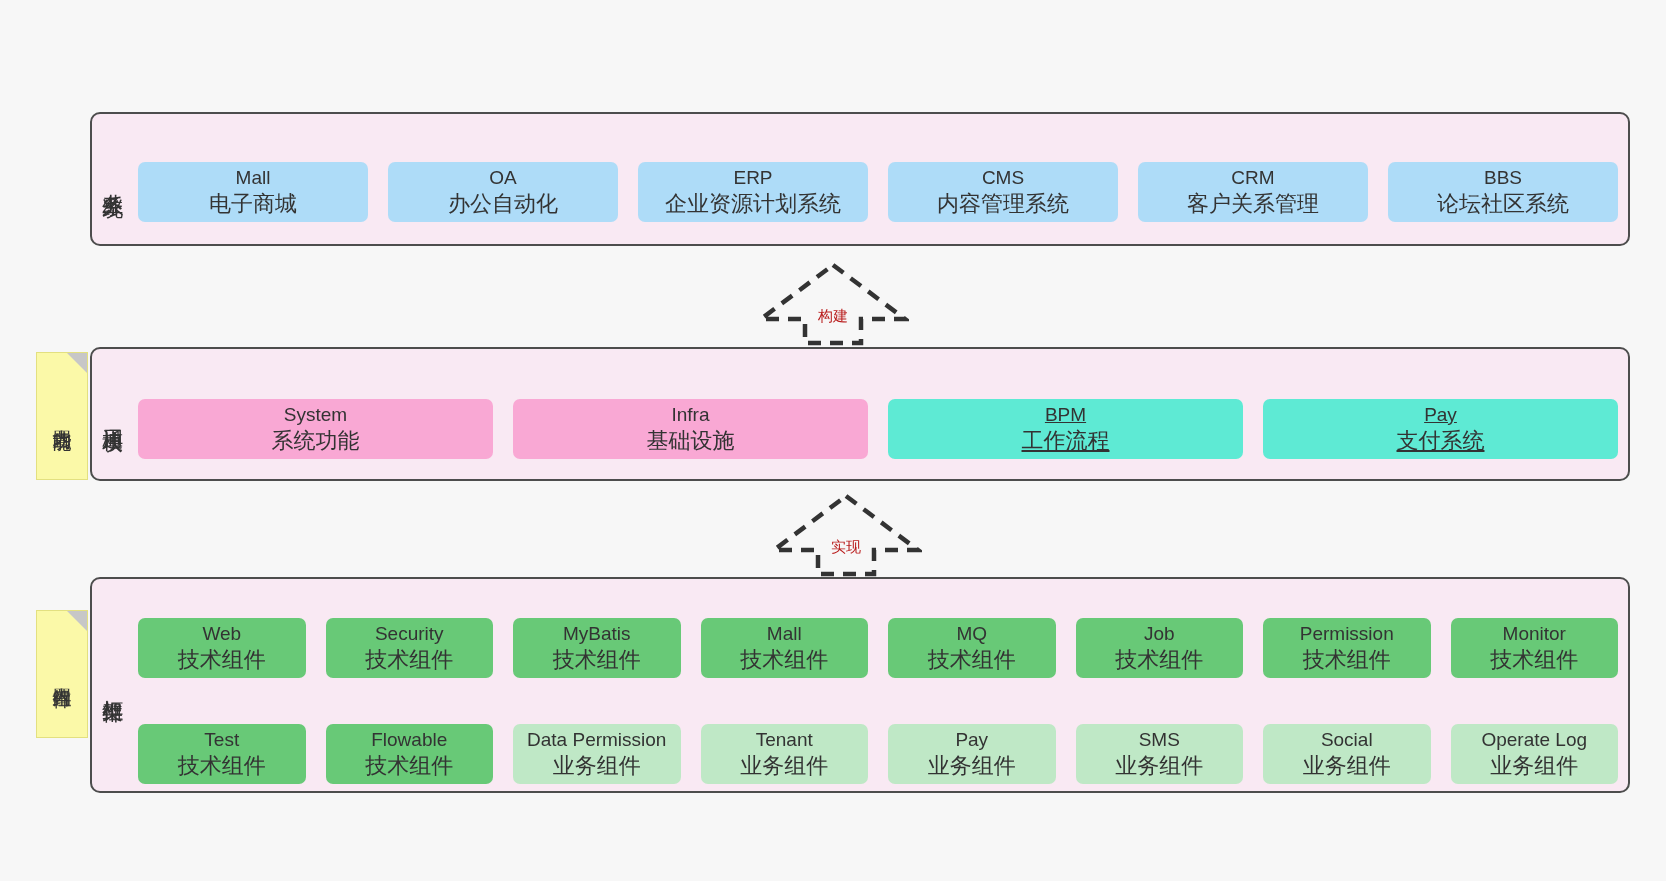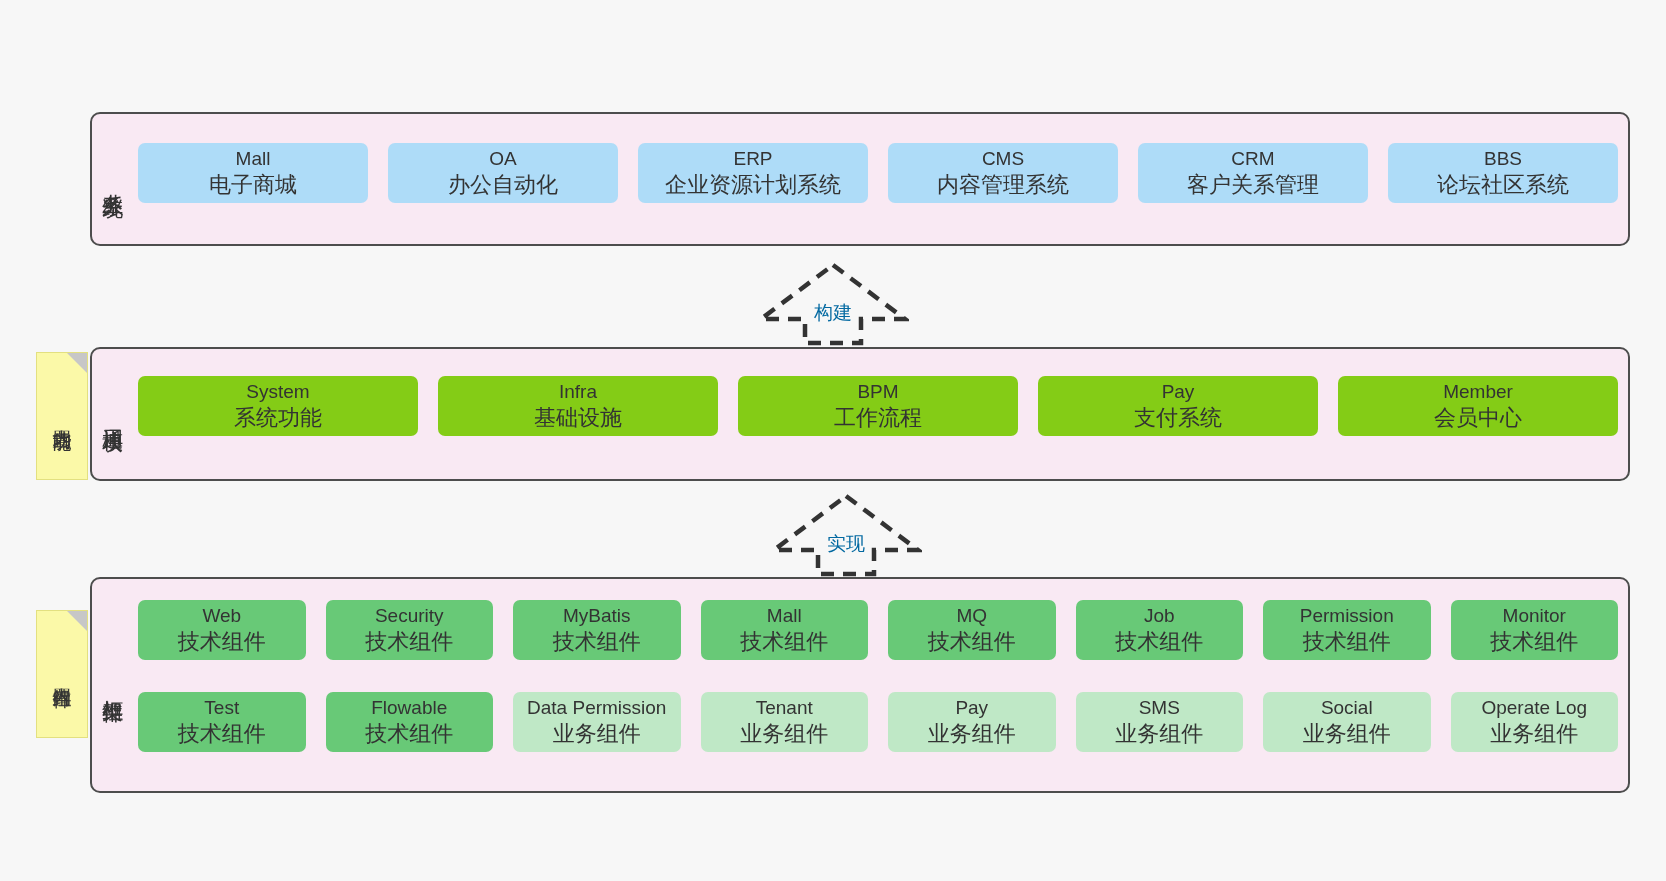--- a/index.html
+++ b/index.html
@@ -49,42 +49,43 @@
     display: flex;
     flex-direction: column;
     justify-content: center;
     padding: 0 10px 0 4px;
     gap: 14px;
   }
 
   .row {
     display: flex;
     gap: 20px;
-    align-items: flex-start;
+    align-items: flex-end;
+    margin-top: 14px;
   }
 
   .cell {
     flex: 1 1 0;
     border-radius: 7px;
     display: flex;
     flex-direction: column;
     align-items: center;
     justify-content: center;
     text-align: center;
     line-height: 1.28;
     padding: 4px 6px;
     box-sizing: border-box;
   }
   .cell .en { font-size: 19px; color: #333333; }
   .cell .cn { font-size: 22px; color: #333333; }
 
   
   .c-blue        { background: #aedcf8; }
-  .c-red         { background: #84cc16; }
-  .c-pink        { background: #84cc16; }
+  .c-red         { background: #f9a8d4; }
+  .c-pink        { background: #5eead4; text-decoration: underline; }
   .c-green-dark  { background: #68c977; }
   .c-green-light { background: #bfe8c6; }
 
   
   #layer-business   { left: 90px;  top: 112px; width: 1540px; height: 134px; }
   #layer-modules    { left: 90px;  top: 347px; width: 1540px; height: 134px; }
   #layer-framework  { left: 90px;  top: 577px; width: 1540px; height: 216px; }
 
   #layer-business  .row { height: 72px; }
   #layer-modules   .row { height: 76px; }
@@ -123,22 +124,22 @@
   
   .uml-arrow {
     position: absolute;
     pointer-events: none;
   }
   .uml-arrow .arrow-label {
     position: absolute;
     left: 0; right: 0;
     bottom: 20px;
     text-align: center;
-    font-size: 19px;
-    color: #0369a1;
+    font-size: 15px;
+    color: #b91c1c;
     background: transparent;
     user-select: none;
   }
   #arrow-build     { left: 757px; top: 261px; width: 152px; height: 85px; }
   #arrow-implement { left: 770px; top: 492px; width: 152px; height: 85px; }
 </style>
 </head>
 <body>
 
 <div class="layer" id="layer-business">
@@ -198,24 +199,20 @@
         <span class="cn">基础设施</span>
       </div>
       <div class="cell c-pink">
         <span class="en">BPM</span>
         <span class="cn">工作流程</span>
       </div>
       <div class="cell c-pink">
         <span class="en">Pay</span>
         <span class="cn">支付系统</span>
       </div>
-      <div class="cell c-pink">
-        <span class="en">Member</span>
-        <span class="cn">会员中心</span>
-      </div>
     </div>
   </div>
 </div>
 
 <div class="uml-arrow" id="arrow-implement">
   <svg width="152" height="85" viewBox="0 0 152 85">
     <path d="M76 4 L148 58 L104 58 L104 82 L48 82 L48 58 L4 58 Z" fill="none" stroke="#333333" stroke-width="4.5" stroke-dasharray="13,9" stroke-linejoin="miter"></path>
   </svg>
   <span class="arrow-label">实现</span>
 </div>

